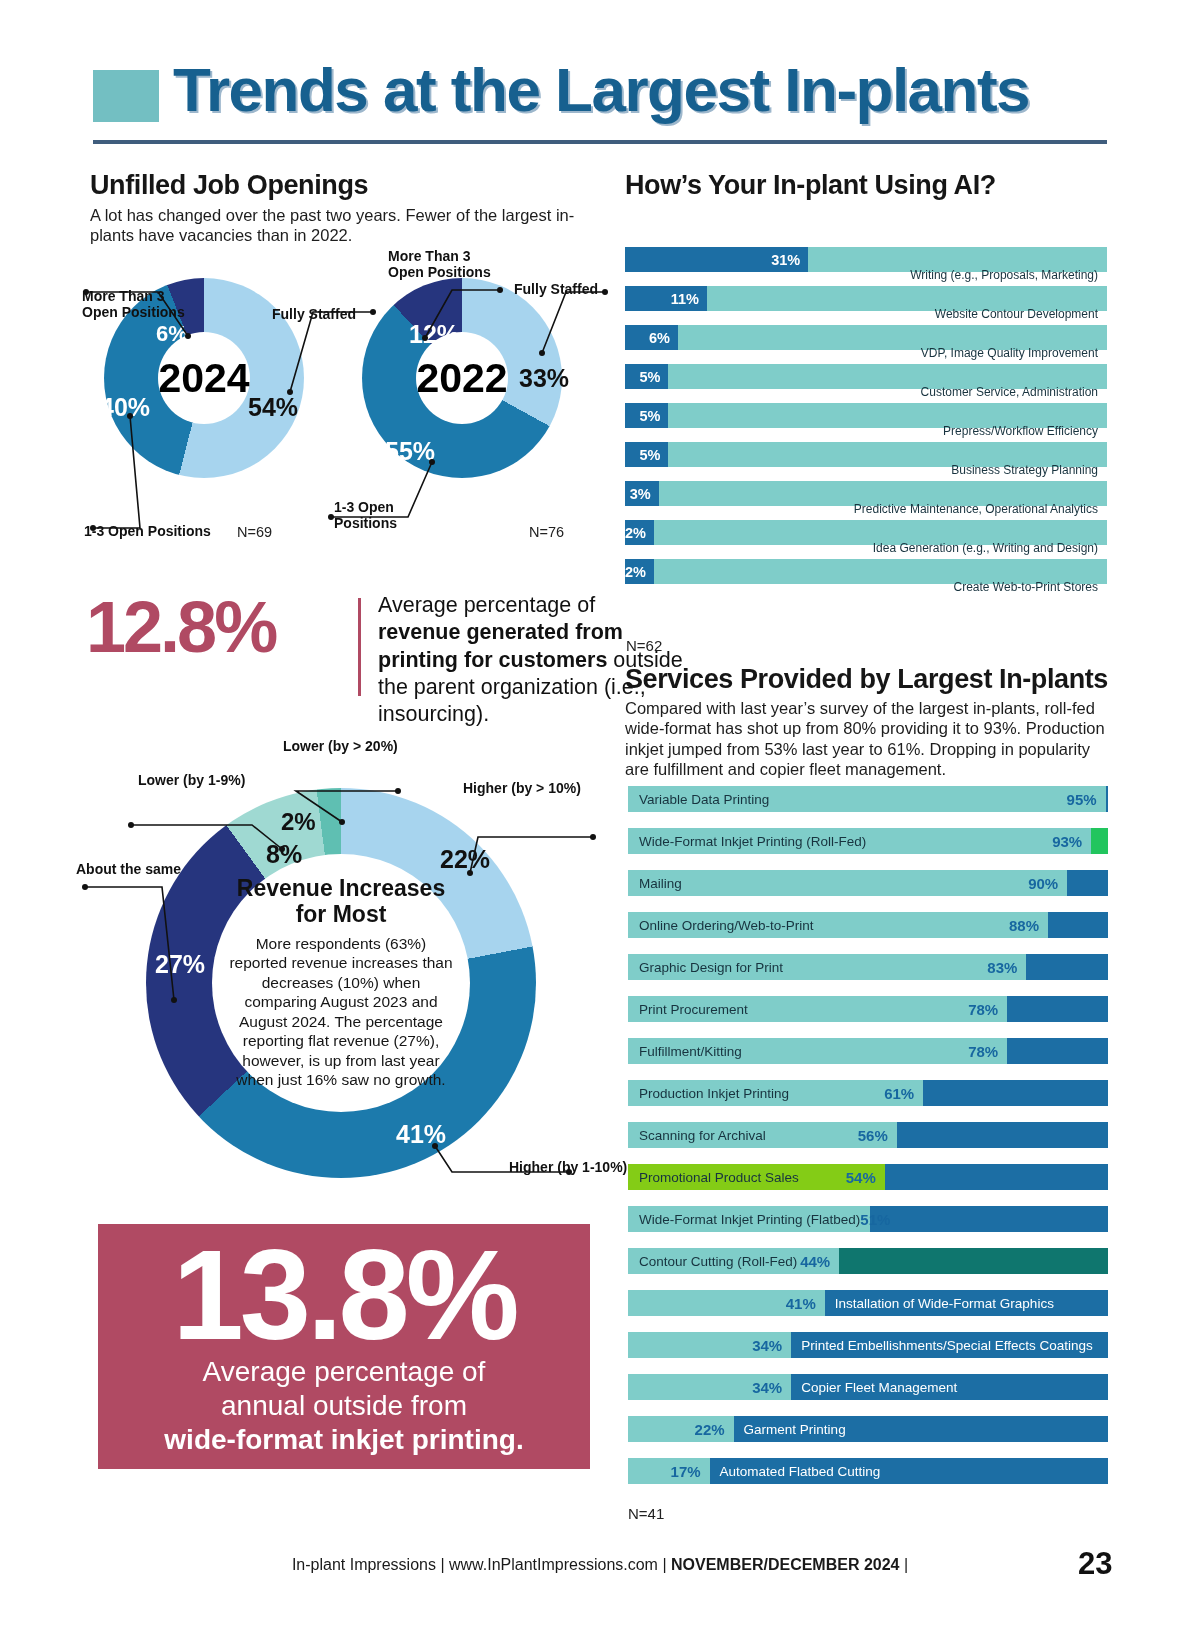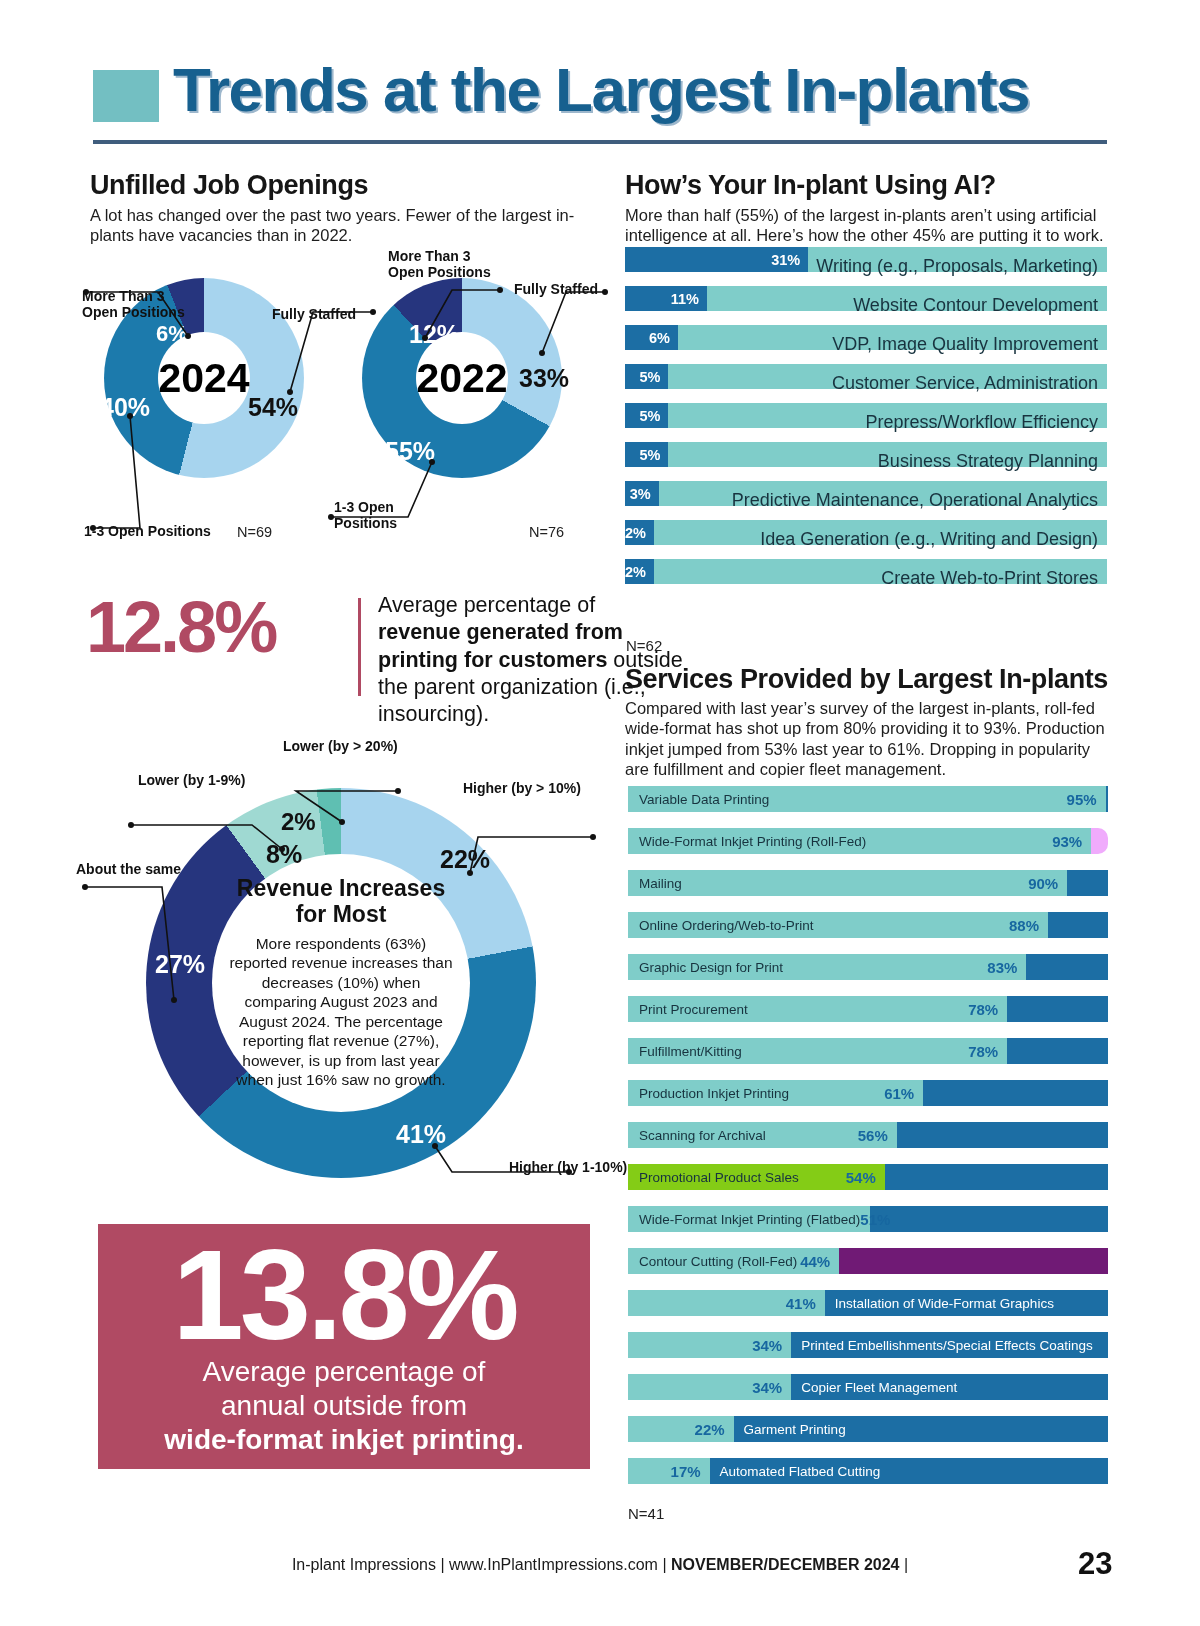--- a/index.html
+++ b/index.html
@@ -53,22 +53,22 @@
   .stat128 .txt{position:absolute; left:292px; top:0px; width:305px; font-size:21.5px;
     color:#111; line-height:1.27;}
   .stat128 .txt b{font-weight:bold;}
 
   
   .aibars{position:absolute; left:625px; top:247px; width:482px;}
   .airow{position:relative; height:25px; margin-bottom:14px; background:#7fcdc9;}
   .aifill{position:absolute; left:0; top:0; height:100%; background:#1c6ea4;
     display:flex; align-items:center; justify-content:flex-end;}
   .aifill span{color:#fff; font-size:14.5px; font-weight:bold; padding-right:8px;}
-  .ailab{position:absolute; right:9px; top:7px; height:100%; display:flex; align-items:center;
-    font-size:18px; color:#18333f;}
+  .ailab{position:absolute; right:9px; top:15px; height:100%; display:flex; align-items:center;
+    font-size:12px; color:#18333f;}
   .nnote{position:absolute; font-size:15px; color:#222;}
 
   
   .svcbars{position:absolute; left:628px; top:786px; width:480px;}
   .svcrow{position:relative; height:26px; margin-bottom:16px; background:#1c6ea4;}
   .svcteal{position:absolute; left:0; top:0; height:100%; background:#7fcdc9;
     display:flex; align-items:center;}
   .svcteal .sname{font-size:13.5px; color:#17333f; padding-left:11px; white-space:nowrap;}
   .svcteal .spct{font-size:15px; font-weight:bold; color:#1767a0; margin-left:auto; padding-right:9px; white-space:nowrap;}
   .svcout{position:absolute; top:0; height:100%; display:flex; align-items:center;
@@ -221,21 +221,20 @@
     <div class="big">13.8%</div>
     <div class="sub">
       <div>Average percentage of</div>
       <div>annual outside from</div>
       <div style="font-weight:bold;">wide-format inkjet printing.</div>
     </div>
   </div>
 
   <div class="s2">
     <div class="sec-h">How’s Your In-plant Using AI?</div>
-    <div class="sec-p">More than half (55%) of the largest in-plants aren’t using artificial intelligence at all. Here’s how the other 45% are putting it to work.</div>
   </div>
   <div class="aibars" id="aibars">
       <div class="airow" style="background: rgb(127, 205, 201);">
         <div class="aifill" style="width: 38%; background: rgb(28, 110, 164);">
           <span>31%</span>
         </div>
         <div class="ailab">Writing (e.g., Proposals, Marketing)</div>
       </div>
       <div class="airow" style="background: rgb(127, 205, 201);">
         <div class="aifill" style="width: 17%; background: rgb(28, 110, 164);">
@@ -292,21 +291,21 @@
     <div class="sec-h">Services Provided by Largest In-plants</div>
     <div class="sec-p">Compared with last year’s survey of the largest in-plants, roll-fed wide-format has shot up from 80% providing it to 93%. Production inkjet jumped from 53% last year to 61%. Dropping in popularity are fulfillment and copier fleet management.</div>
   </div>
   <div class="svcbars" id="svcbars">
       <div class="svcrow" style="background: rgb(28, 110, 164);">
         <div class="svcteal" style="width: 99.5%; background: rgb(127, 205, 201);">
           <span class="sname">Variable Data Printing</span>
           <span class="spct">95%</span>
         </div>
       </div>
-      <div class="svcrow" style="background: #f0abfc; border-radius: 10px;">
+      <div class="svcrow" style="background: #22c55e;">
         <div class="svcteal" style="width: 96.5%; background: rgb(127, 205, 201);">
           <span class="sname">Wide-Format Inkjet Printing (Roll-Fed)</span>
           <span class="spct">93%</span>
         </div>
       </div>
       <div class="svcrow" style="background: rgb(28, 110, 164);">
         <div class="svcteal" style="width: 91.5%; background: rgb(127, 205, 201);">
           <span class="sname">Mailing</span>
           <span class="spct">90%</span>
         </div>
@@ -352,21 +351,21 @@
           <span class="sname">Promotional Product Sales</span>
           <span class="spct">54%</span>
         </div>
       </div>
       <div class="svcrow" style="background: rgb(28, 110, 164);">
         <div class="svcteal" style="width: 50.5%; background: rgb(127, 205, 201);">
           <span class="sname">Wide-Format Inkjet Printing (Flatbed)</span>
           <span class="spct">51%</span>
         </div>
       </div>
-      <div class="svcrow" style="background: #701a75;">
+      <div class="svcrow" style="background: #0f766e;">
         <div class="svcteal" style="width: 44%; background: rgb(127, 205, 201);">
           <span class="sname">Contour Cutting (Roll-Fed)</span>
           <span class="spct">44%</span>
         </div>
       </div>
       <div class="svcrow" style="background: rgb(28, 110, 164);">
         <div class="svcteal" style="width: 41%; background: rgb(127, 205, 201);">
           <span class="spct">41%</span>
         </div>
         <div class="svcout" style="left: calc(41% + 10px);">Installation of Wide-Format Graphics</div>

